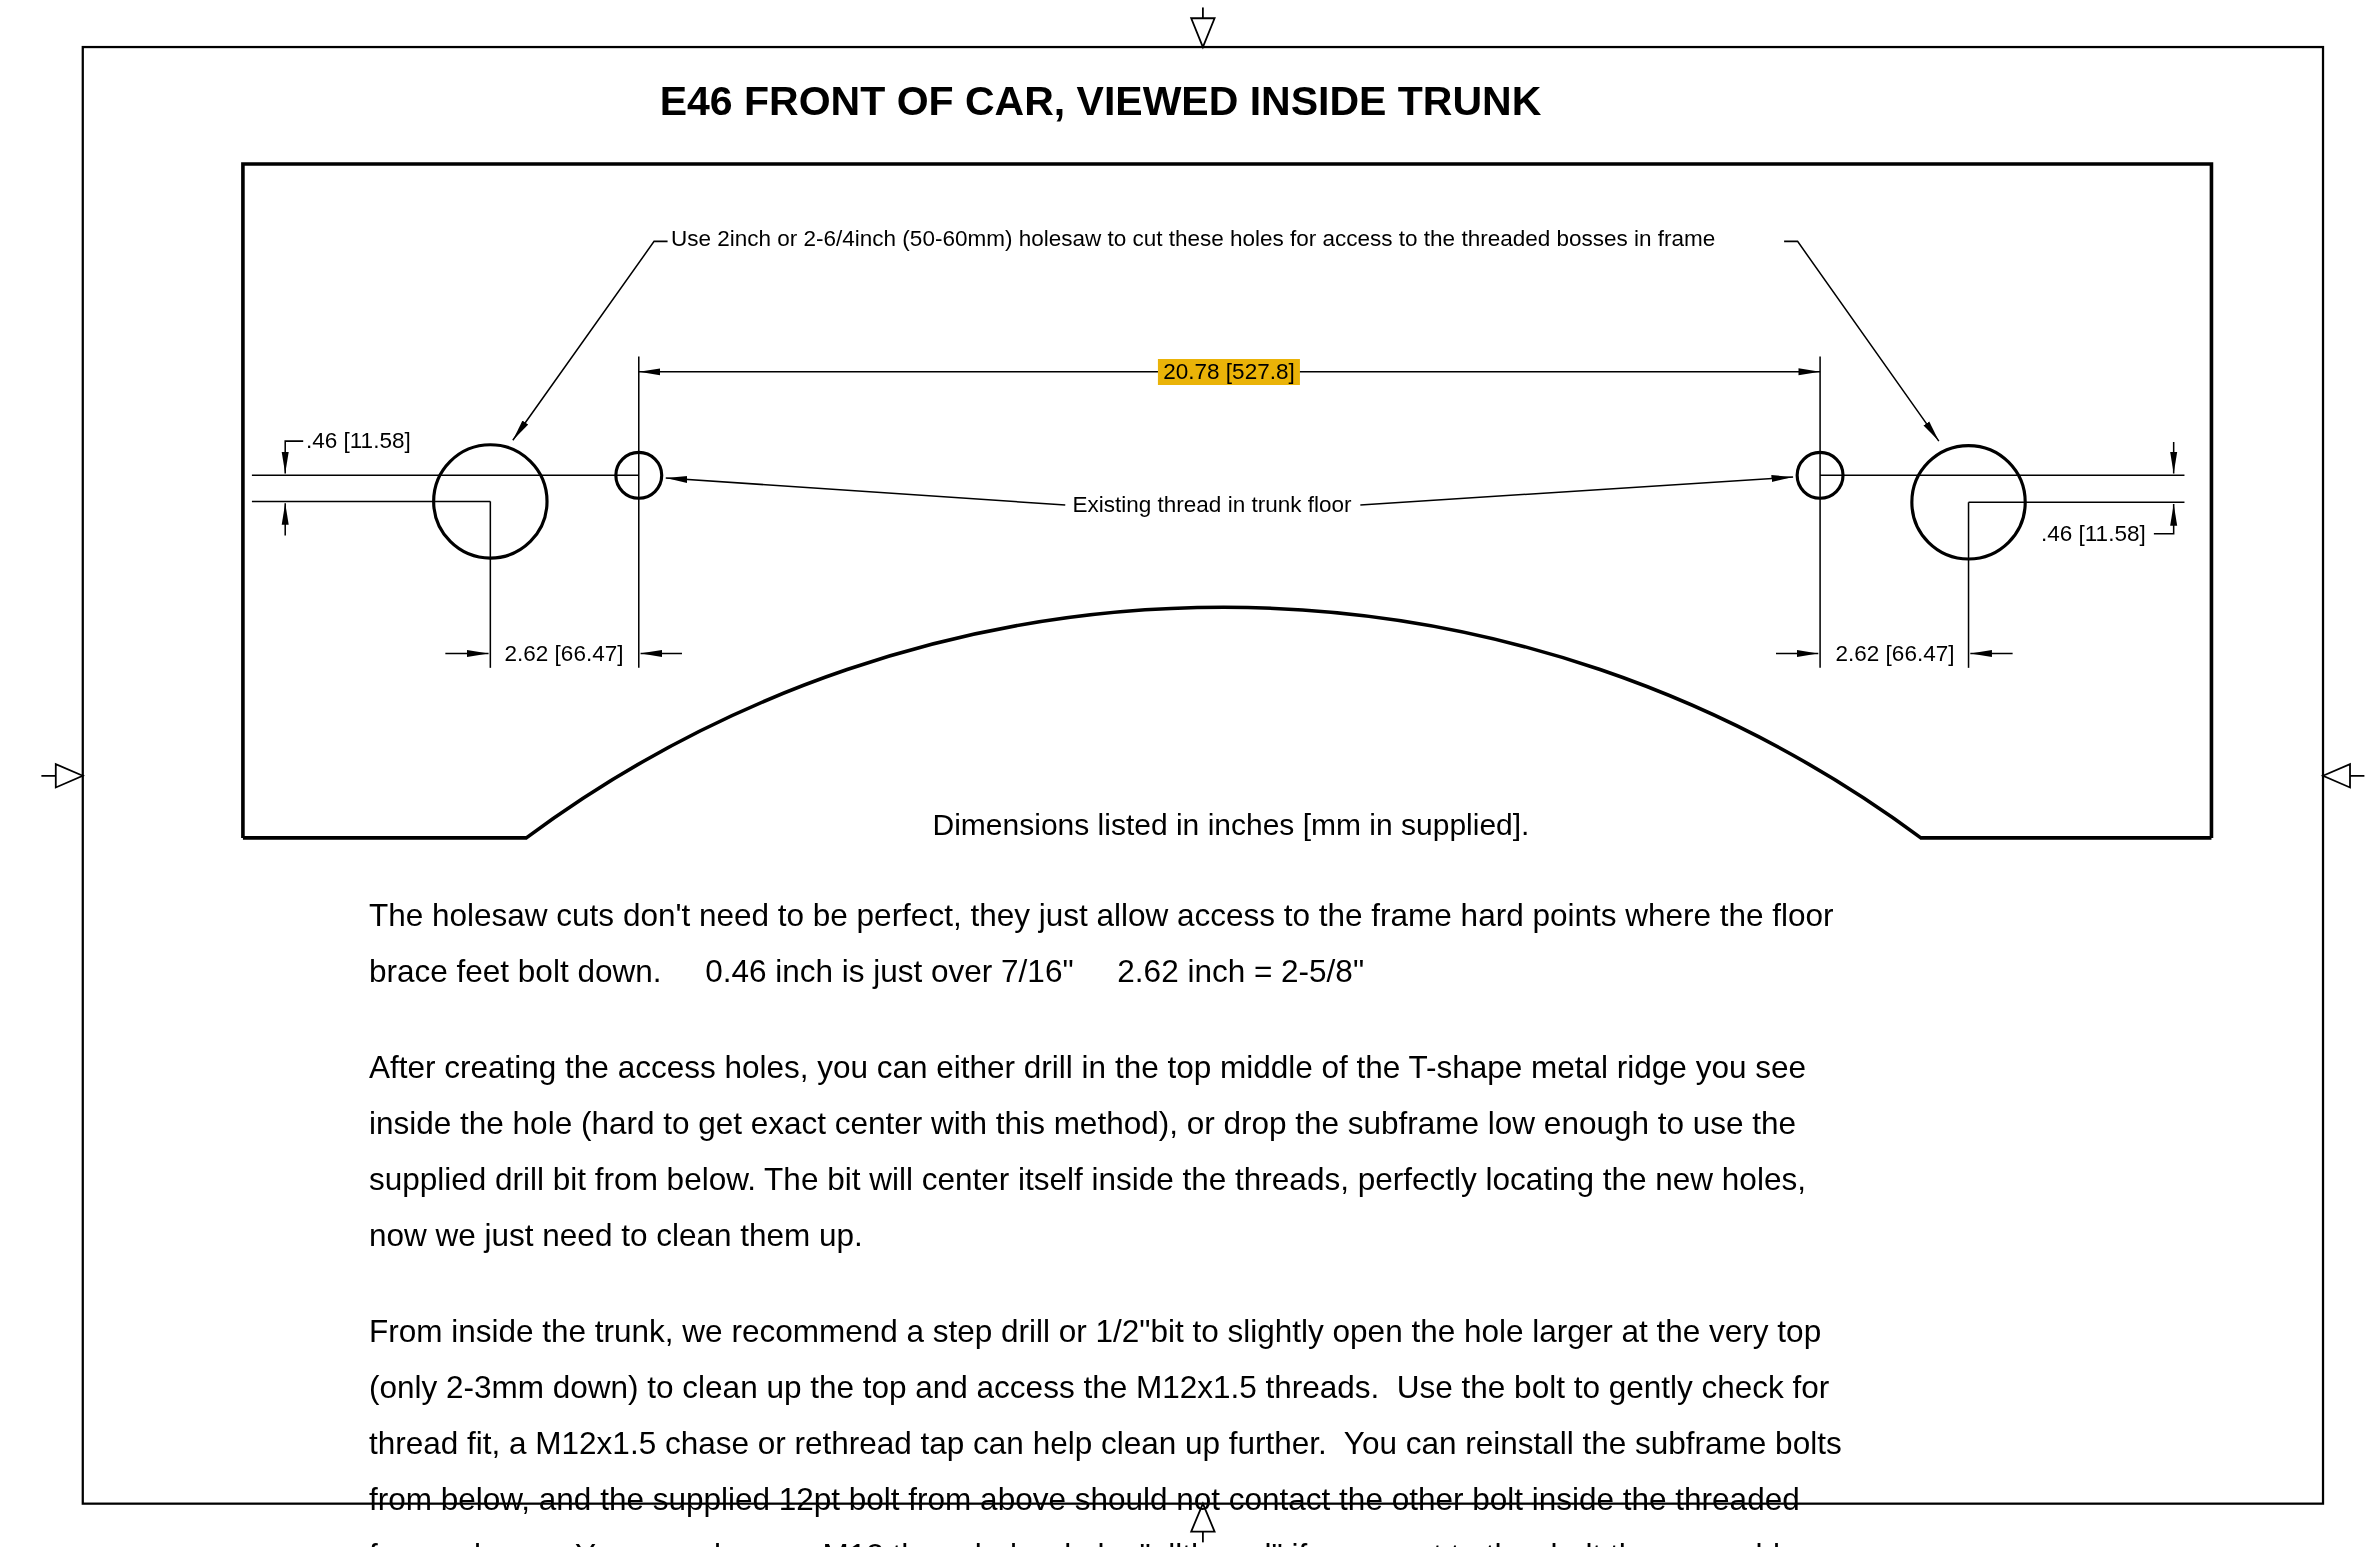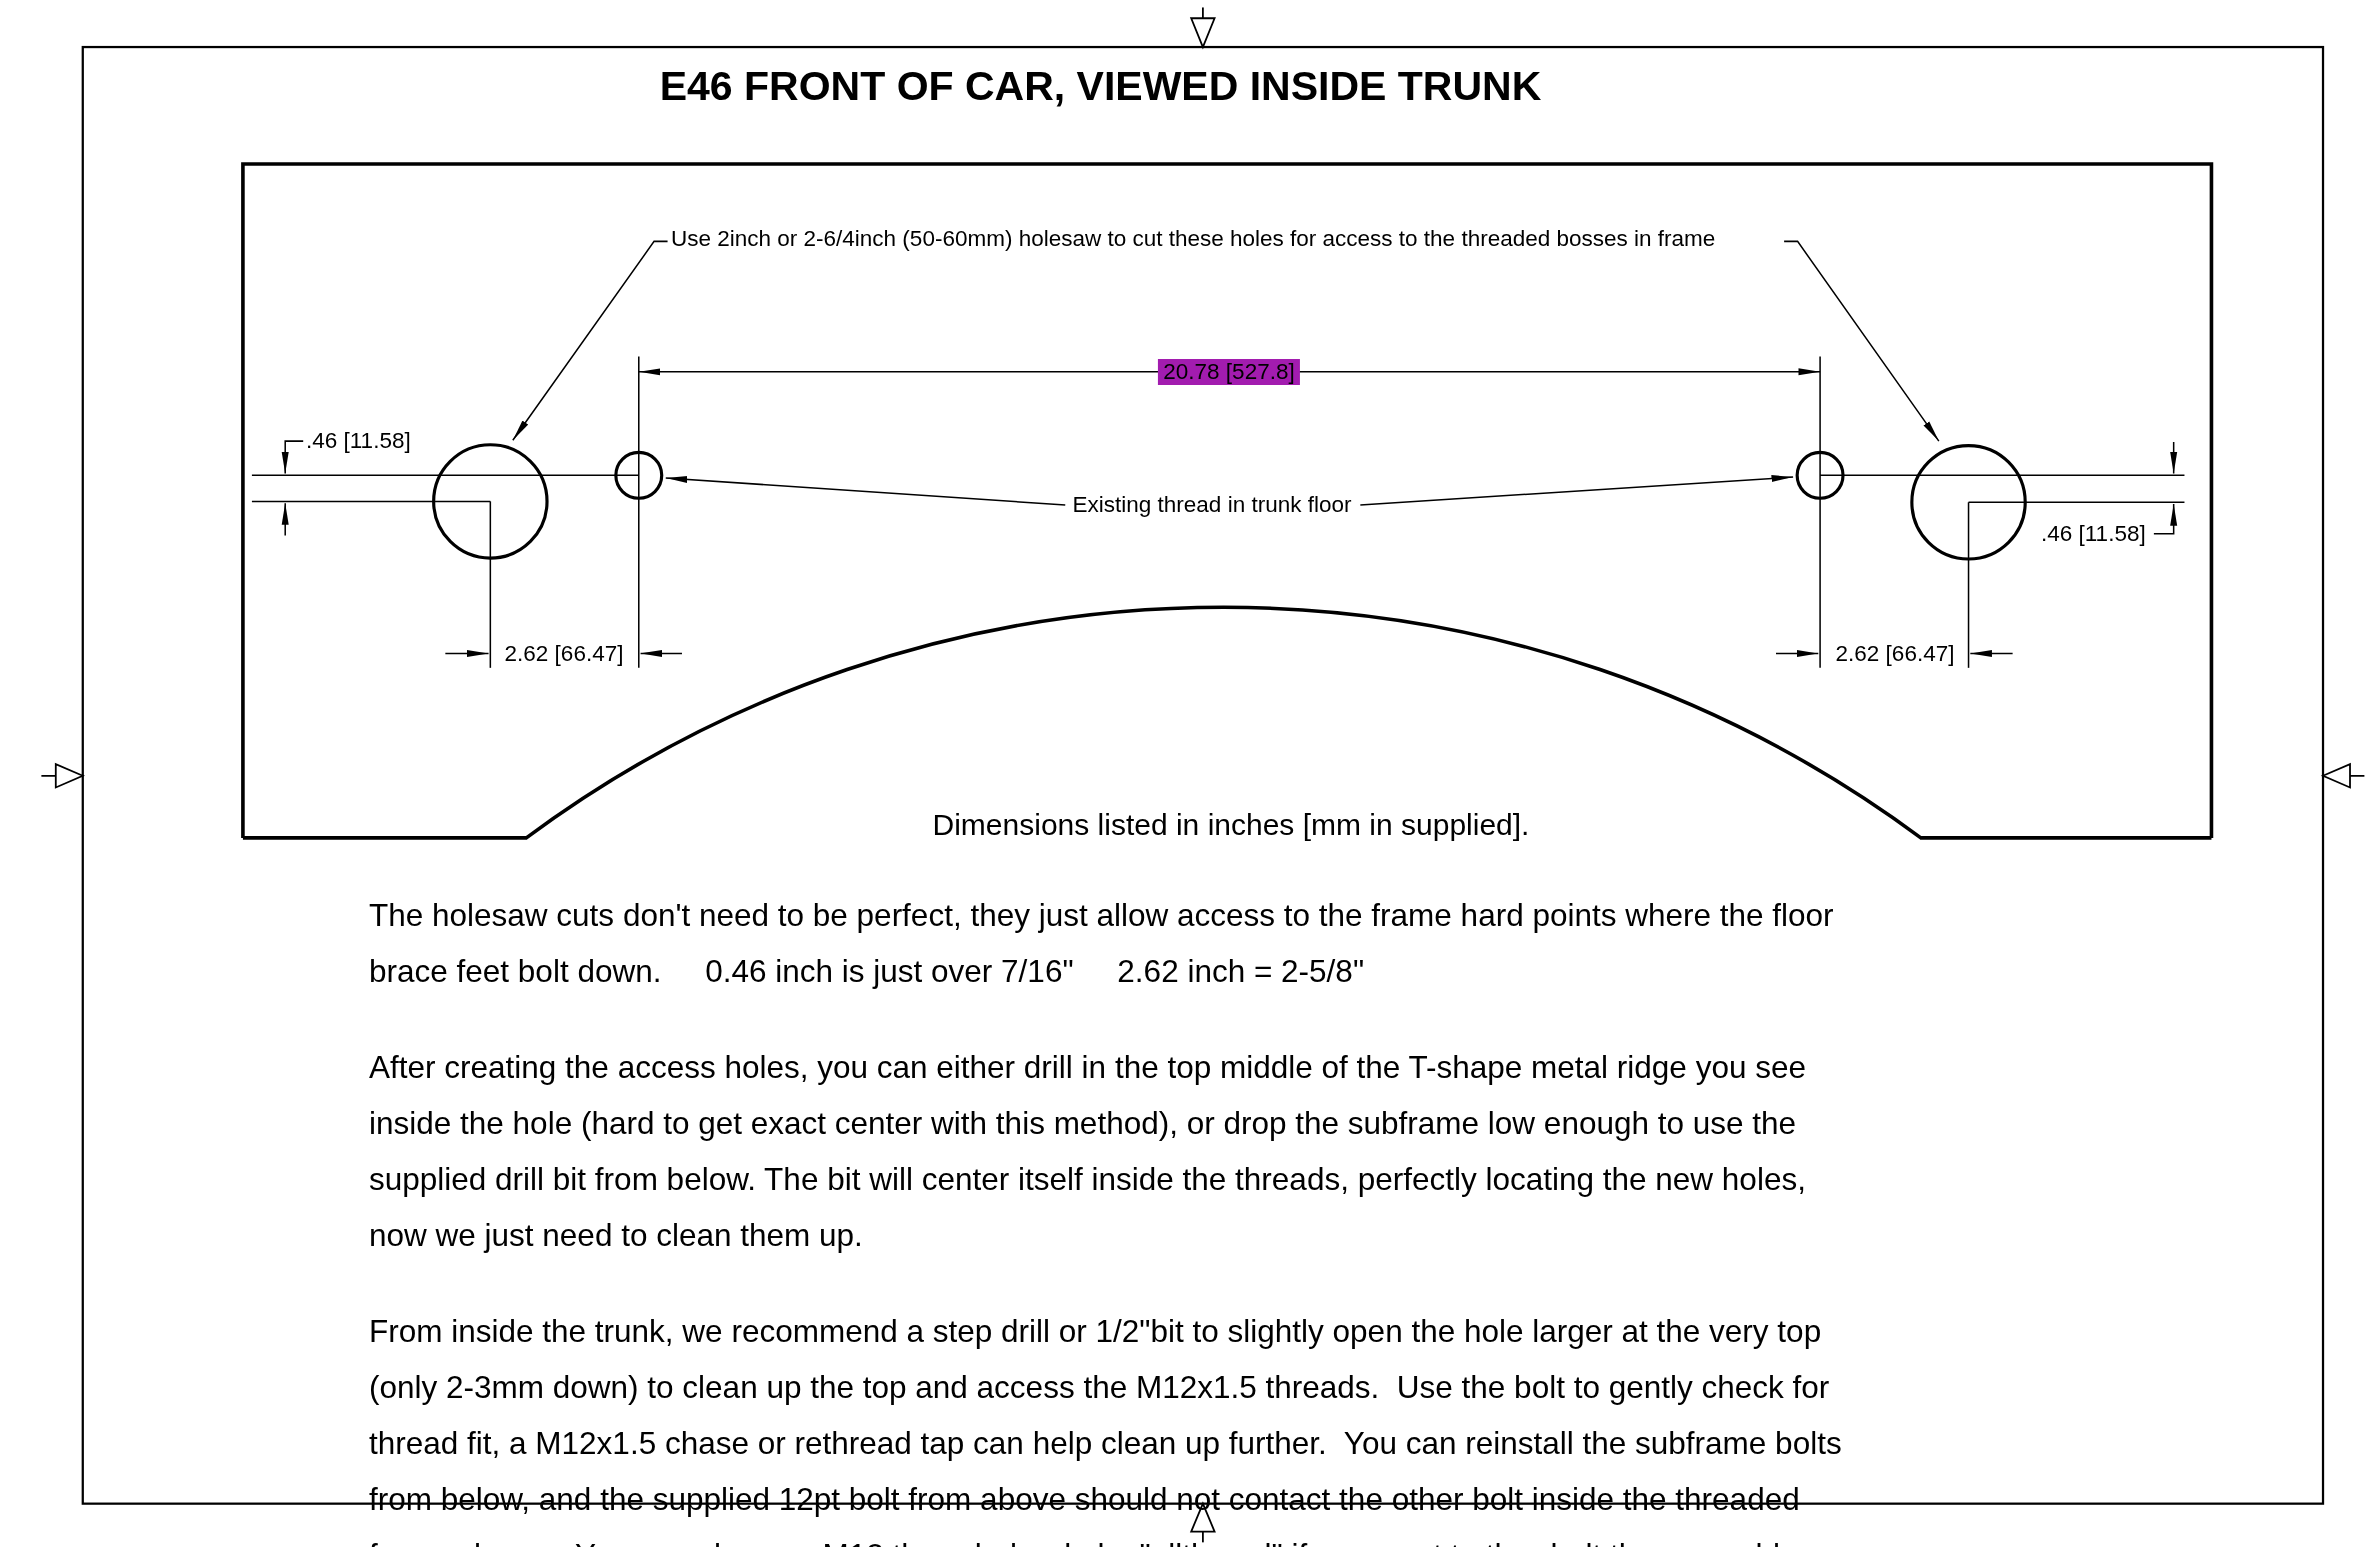--- a/index.html
+++ b/index.html
@@ -8,26 +8,26 @@
     width: 2377px;
     height: 1548px;
     background: #ffffff;
     font-family: "Liberation Sans", sans-serif;
     color: #000000;
     overflow: hidden;
   }
   .svg-layer { position: absolute; left: 0; top: 0; }
   .txt { position: absolute; white-space: nowrap; line-height: 1.15; }
   .title {
-    left: 83px; top: 63px; width: 2035px;
+    left: 83px; top: 78px; width: 2035px;
     text-align: center; font-size: 41px; font-weight: bold;
   }
   .note { font-size: 22.5px; }
   .dim  { font-size: 22.5px; }
-  .dim-bg { background: #a21caf; padding: 0 5.4px; }
+  .dim-bg { background: #eab308; padding: 0 5.4px; }
   .holesaw-note { left: 671px; top: 226px; }
   .dim-spacing { left: 1229px; top: 359px; transform: translateX(-50%); }
   .existing-label { left: 1212px; top: 492px; transform: translateX(-50%); }
   .dim-46-left  { left: 306px;  top: 428px; }
   .dim-46-right { left: 2041px; top: 521px; }
   .dim-262-left  { left: 564px;  top: 641px; transform: translateX(-50%); }
   .dim-262-right { left: 1895px; top: 641px; transform: translateX(-50%); }
   .well-label {
     left: 1224px; top: 706px; transform: translateX(-50%);
     font-size: 60px; font-weight: bold; white-space: nowrap;

